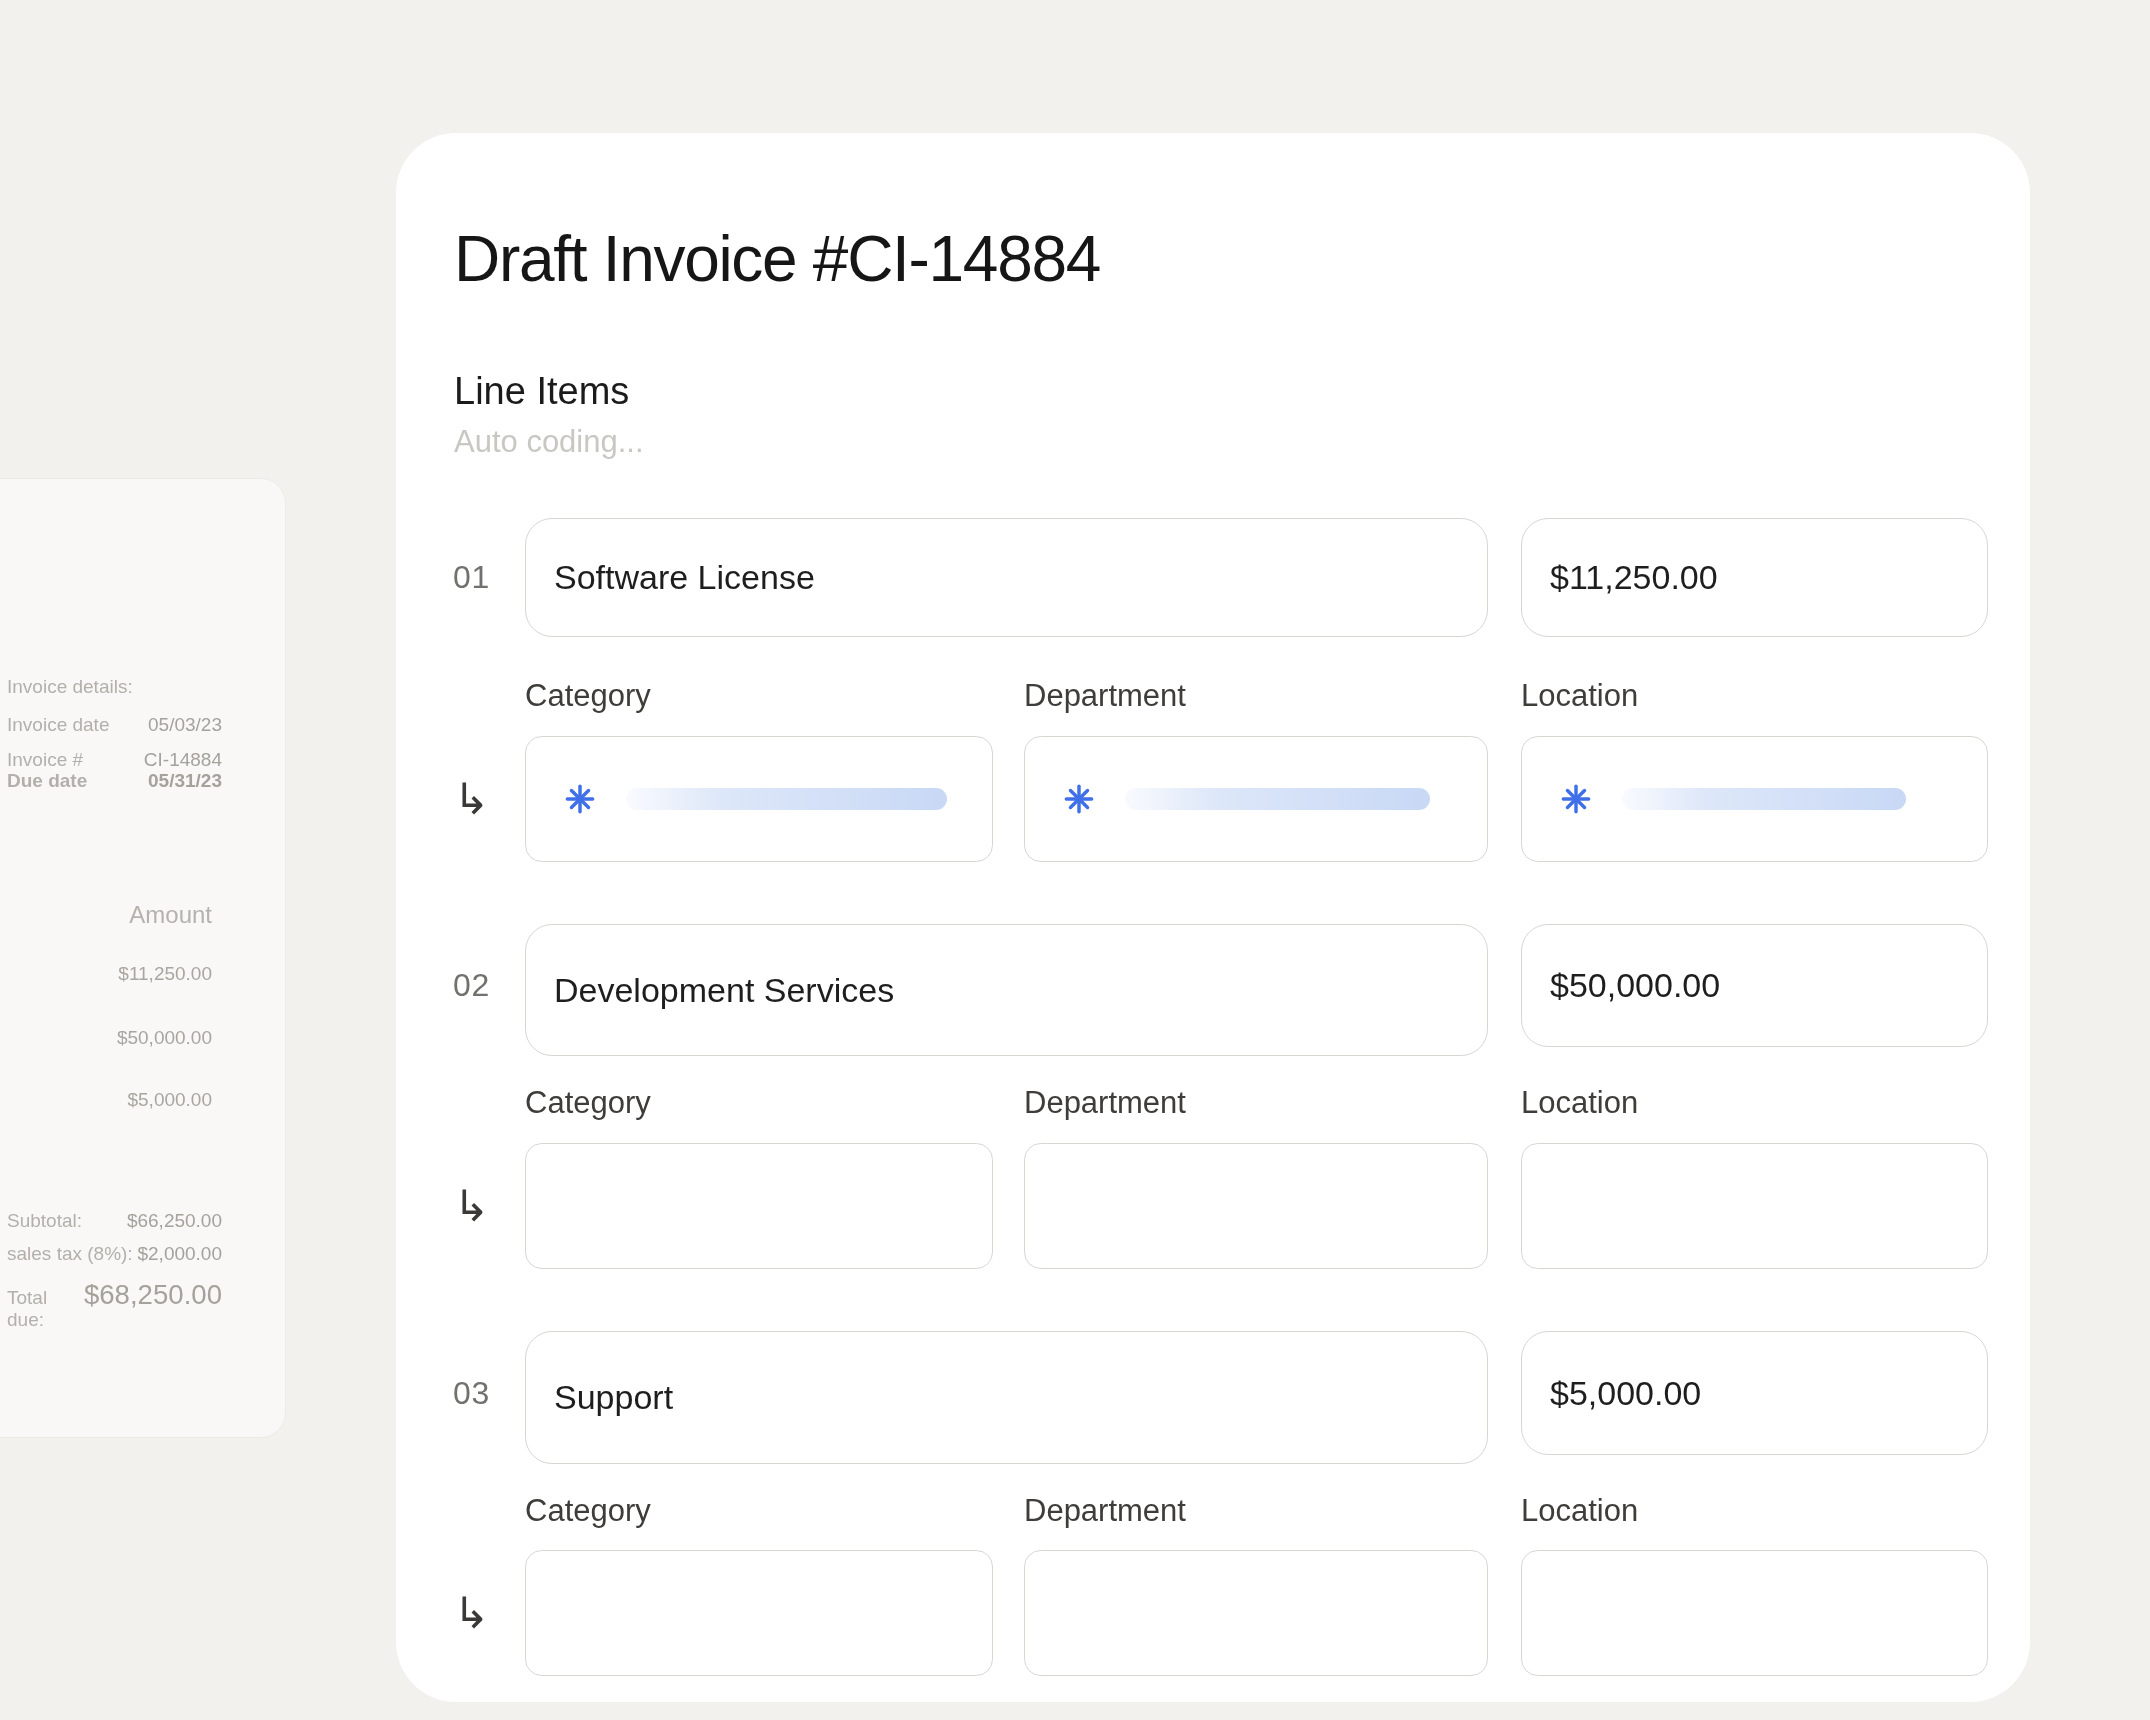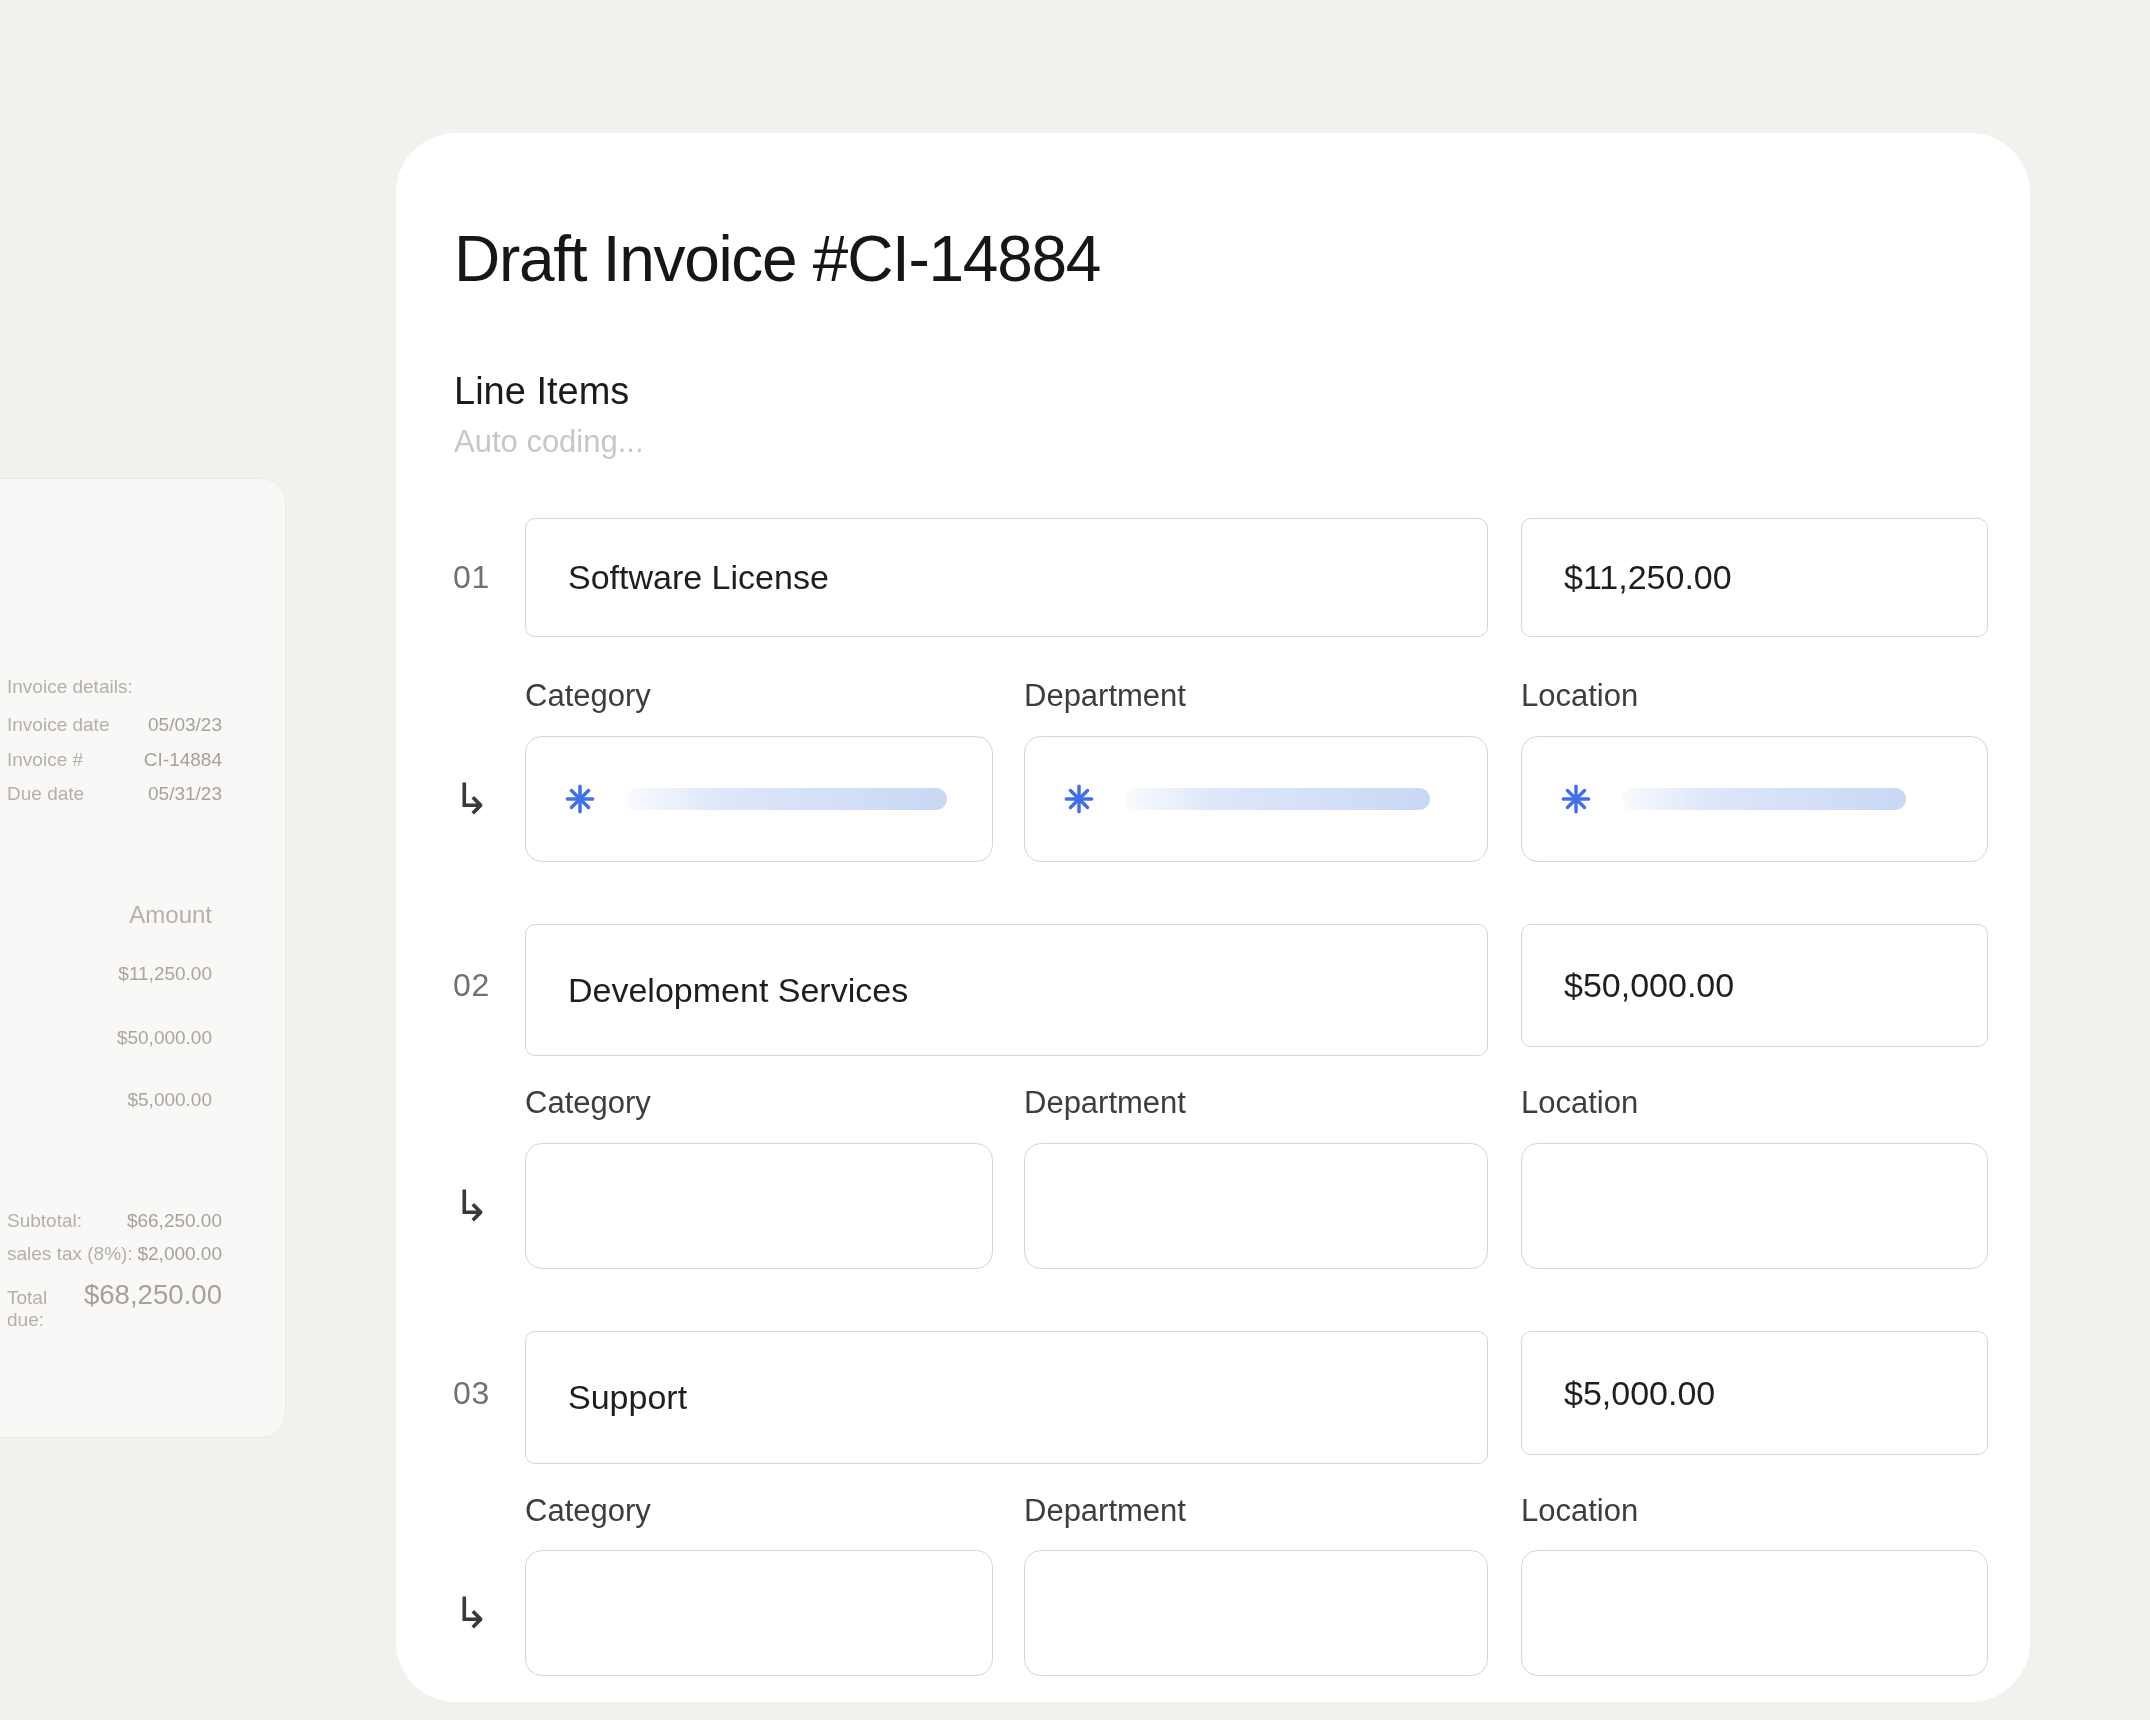--- a/index.html
+++ b/index.html
@@ -25,24 +25,24 @@
     font-size:38px;font-weight:500;color:#1b1b1b;
   }
   .auto-coding{
     position:absolute;left:454px;top:424px;
     font-size:31px;color:#c9c7c2;
   }
 
   
   .input-box{
     position:absolute;background:#fff;
-    border:1.7px solid #d9d6d2;border-radius:10px;
+    border:1.7px solid #d9d6d2;border-radius:27px;
     display:flex;align-items:center;
     font-size:34px;color:#1e1e1e;
-    padding-left:42px;box-sizing:border-box;
+    padding-left:28px;box-sizing:border-box;
   }
   .sub-box{
     position:absolute;background:#fff;
     border:1.7px solid #d9d6d2;border-radius:16.7px;
     display:flex;align-items:center;
     padding-left:38px;box-sizing:border-box;
   }
   .ln-num{
     position:absolute;width:75px;display:flex;align-items:center;justify-content:center;
     font-size:32px;color:#73716d;letter-spacing:0.8px;
@@ -85,21 +85,21 @@
   <div class="ghost-heading" style="top:197px;">Invoice details:</div>
 
   <div class="ghost-row" style="top:235px;">
     <span>Invoice date</span>
     <span class="g-val">05/03/23</span>
   </div>
   <div class="ghost-row" style="top:270px;">
     <span>Invoice #</span>
     <span class="g-val">CI-14884</span>
   </div>
-  <div class="ghost-row" style="top:304px;">
+  <div class="ghost-row" style="top:291px;font-weight:bold;">
     <span>Due date</span>
     <span class="g-val">05/31/23</span>
   </div>
 
   <div class="ghost-amt-heading" style="top:422px;">Amount</div>
   <div class="ghost-amt" style="top:484px;">$11,250.00</div>
   <div class="ghost-amt" style="top:548px;">$50,000.00</div>
   <div class="ghost-amt" style="top:610px;">$5,000.00</div>
 
   <div class="ghost-row" style="top:731px;">

